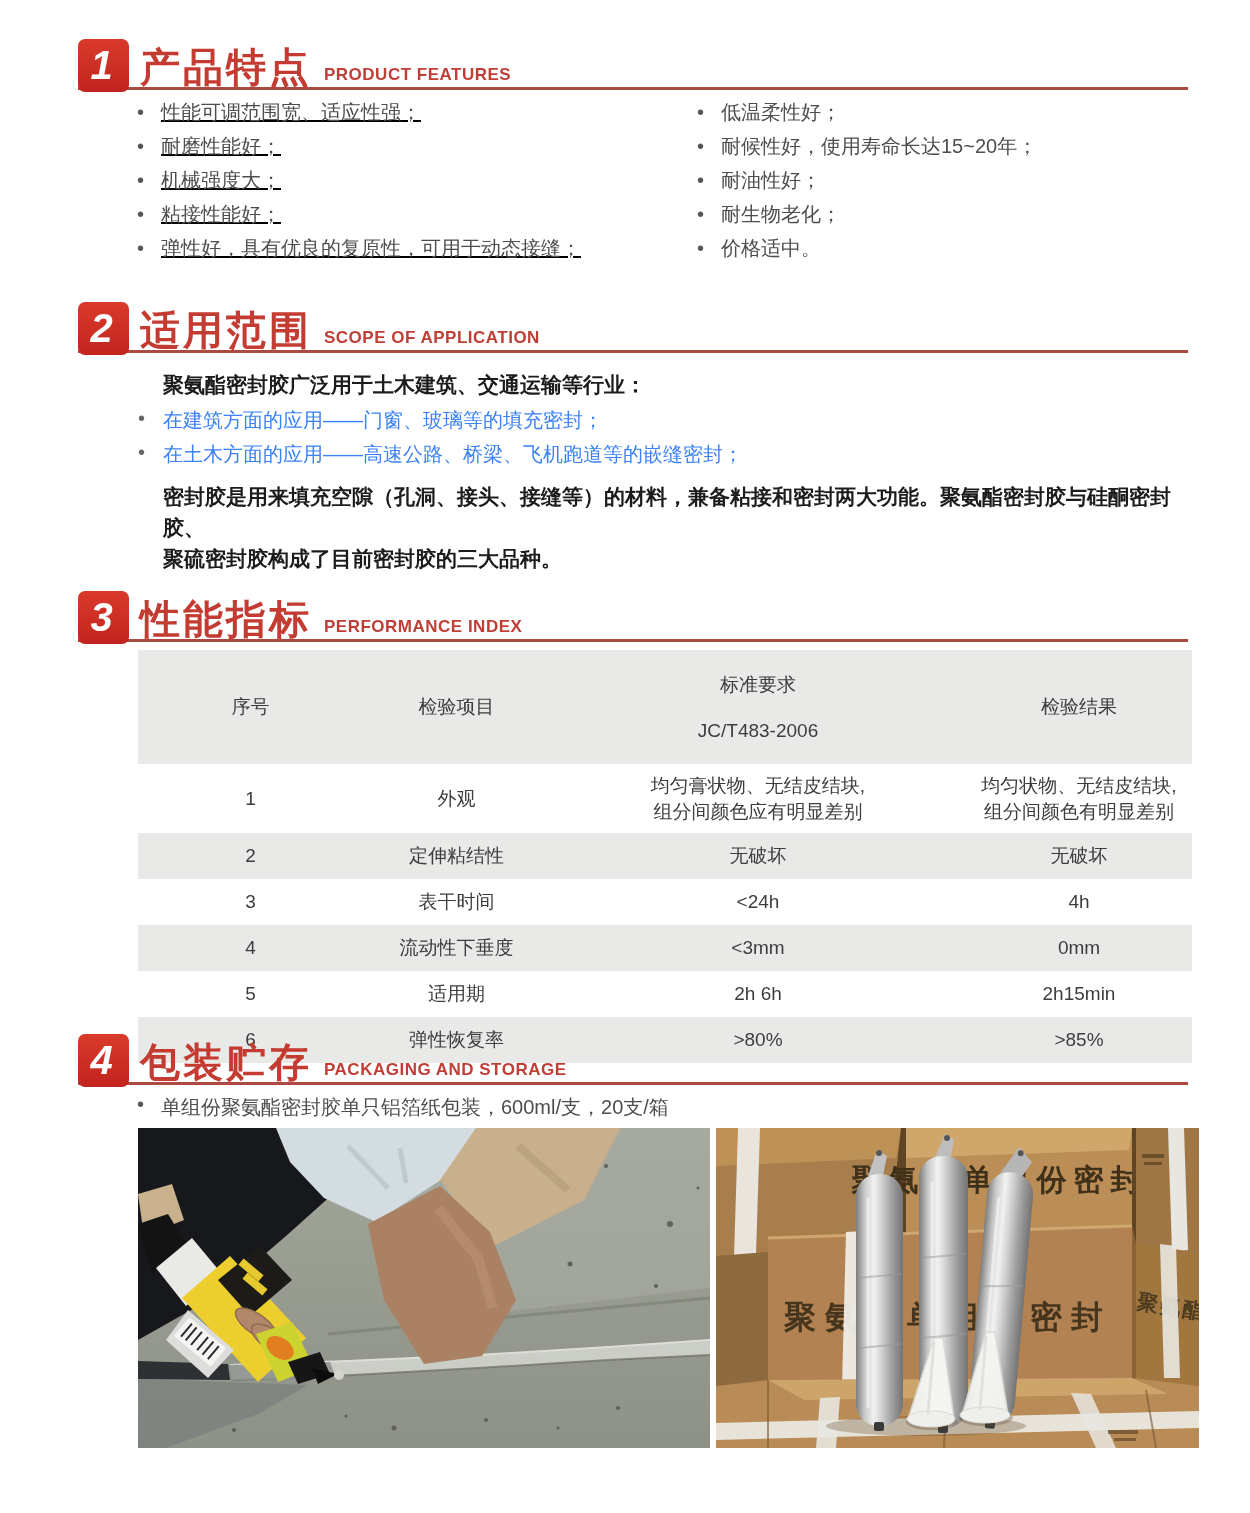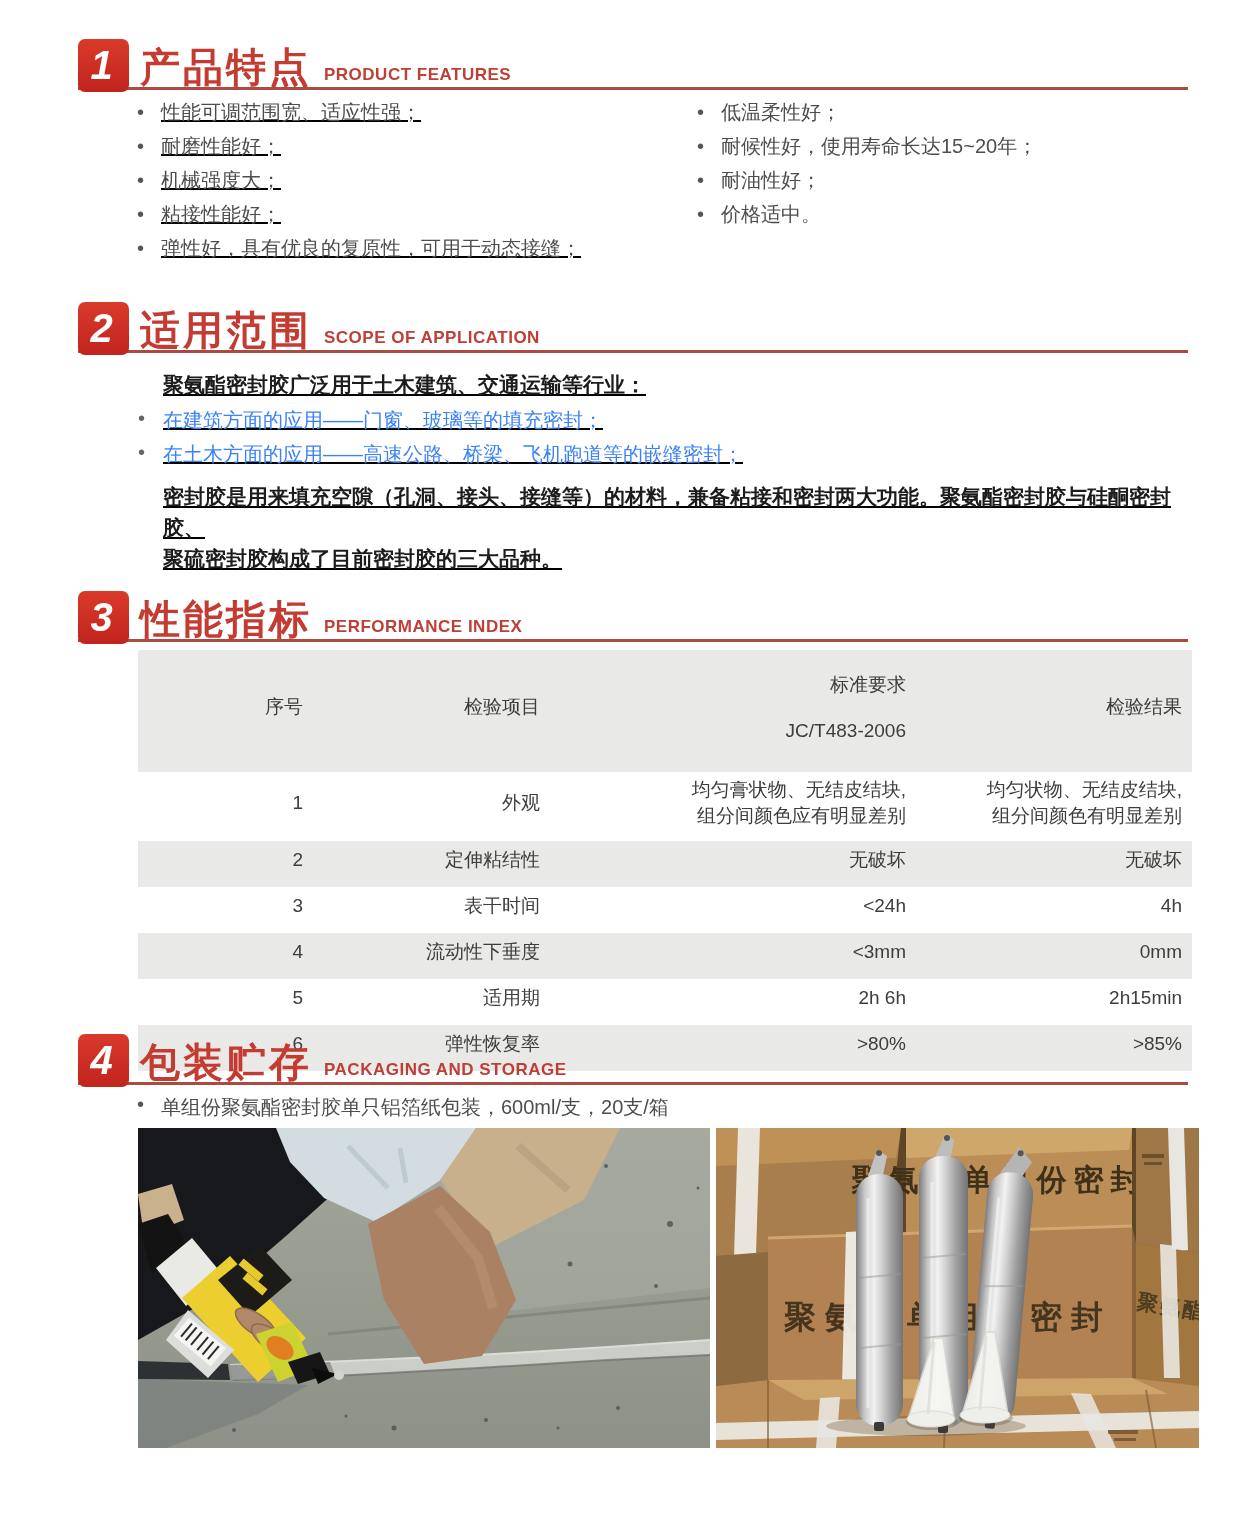--- a/index.html
+++ b/index.html
@@ -17,31 +17,31 @@
   .t-zh{font-size:40px;line-height:42px;font-weight:bold;color:#c43b31;letter-spacing:3px;}
   .t-en{font-size:17px;font-weight:bold;color:#bf3e36;margin-left:12px;padding-bottom:3px;letter-spacing:0.5px;}
 
   
   ul.blist{list-style:none;margin:0;padding:0;position:absolute;}
   ul.blist li{position:relative;padding-left:26px;margin-bottom:12px;
     font-size:20px;line-height:22px;color:#4d4d4d;}
   ul.blist li::before{content:"\2022";position:absolute;left:2px;top:0;color:#555;}
 
   
-  .scope{position:absolute;left:138px;top:372px;width:1058px;text-decoration:underline;}
+  .scope{position:absolute;left:138px;top:372px;width:1058px;}
   .scope-intro{margin:0 0 11px 25px;font-size:21px;font-weight:bold;color:#1c1c1c;line-height:26px;}
   .scope ul{list-style:none;margin:0;padding:0;}
   .scope li{position:relative;padding-left:25px;margin-bottom:12px;font-size:20px;line-height:22px;color:#3b82f6;}
   .scope li::before{content:"\2022";position:absolute;left:0;top:-2px;color:#666;}
   .scope-summary{margin:16px 0 0 25px;font-size:21px;font-weight:bold;color:#1c1c1c;line-height:31px;}
 
   
   .perf{position:absolute;left:138px;top:650px;width:1054px;border-collapse:collapse;
     font-size:19px;color:#3d3d3d;table-layout:fixed;}
-  .perf td,.perf th{padding:0 10px 8px 60px;text-align:right;vertical-align:middle;font-weight:normal;
+  .perf td,.perf th{padding:0 10px 0 60px;text-align:center;vertical-align:middle;font-weight:normal;
     white-space:pre-line;}
   .perf tr.gray{background:#e9e9e7;}
   .perf tr.h-row{height:57px;}
   .perf tr.r-tall{height:69px;}
   .perf tr.r-std{height:46px;}
   .hdr-sub{display:block;}
 
   
   .pack-bullet{position:absolute;left:135px;top:1094px;padding-left:26px;font-size:20px;color:#4d4d4d;}
   .pack-bullet::before{content:"\2022";position:absolute;left:2px;top:-1px;color:#555;}
@@ -72,20 +72,21 @@
     <li>性能可调范围宽、适应性强；</li>
     <li>耐磨性能好；</li>
     <li>机械强度大；</li>
     <li>粘接性能好；</li>
     <li>弹性好，具有优良的复原性，可用于动态接缝；</li>
   </ul>
   <ul class="blist" style="left:695px;top:101px;width:520px;">
     <li>低温柔性好；</li>
     <li>耐候性好，使用寿命长达15~20年；</li>
     <li>耐油性好；</li>
+    <li>耐生物老化；</li>
     <li>价格适中。</li>
   </ul>
 
   <div class="sec-head" style="top:303px;">
     <div class="sec-rule"></div>
     <div class="num-box">
       <span>2</span>
     </div>
     <div class="titles">
       <span class="t-zh">适用范围</span>

